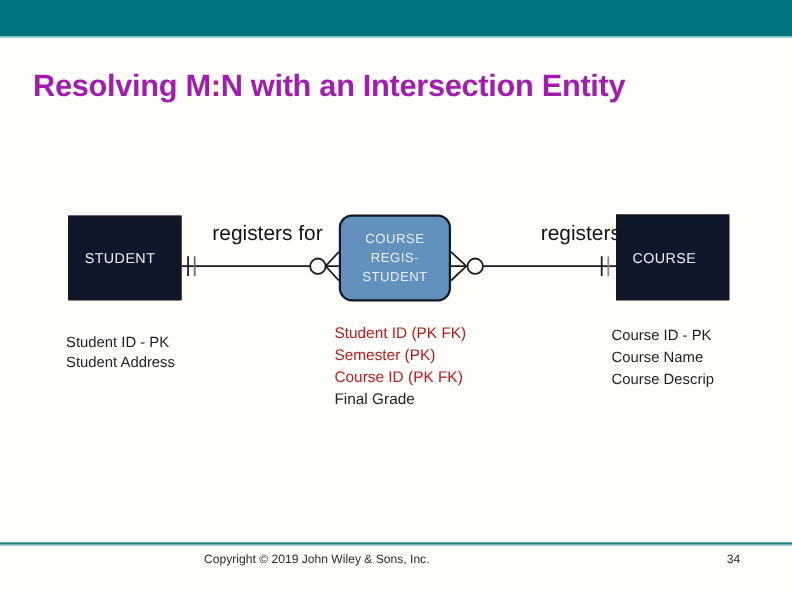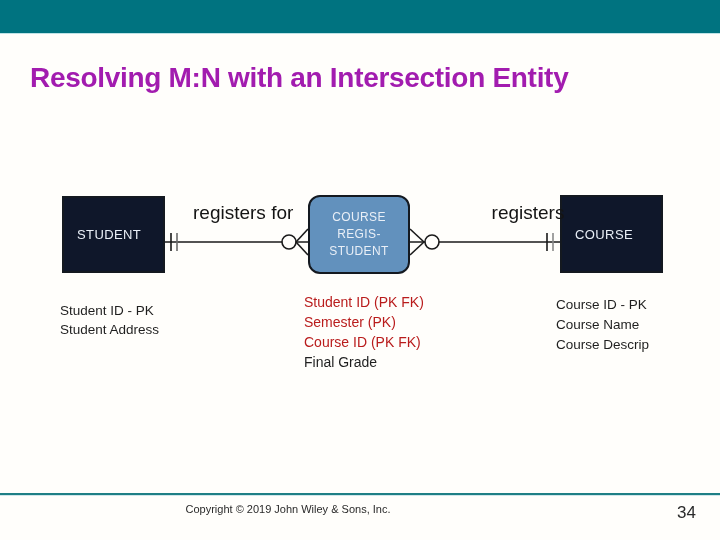--- a/index.html
+++ b/index.html
@@ -67,22 +67,22 @@
   .footer-divider{
     position:absolute;left:0;top:493px;width:720px;height:2px;
     background:#1e7f85;
     border-bottom:1px solid #cfe6ea;
   }
   .footer-copyright{
     position:absolute;left:0;top:503px;width:576px;
     text-align:center;font-size:11px;color:#2a2a2a;
   }
   .page-number{
-    position:absolute;right:24px;top:503px;
-    font-size:17px;color:#2a2a2a;
+    position:absolute;right:47px;top:503px;
+    font-size:11px;color:#2a2a2a;
   }
 </style>
 </head>
 <body>
 
 <div class="slide">
 
   <div class="top-bar"></div>
 
   <div class="page-title">Resolving M:N with an Intersection Entity</div>

